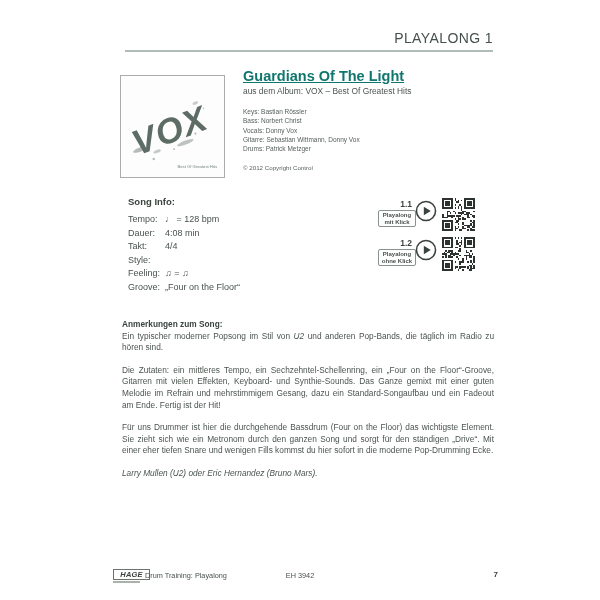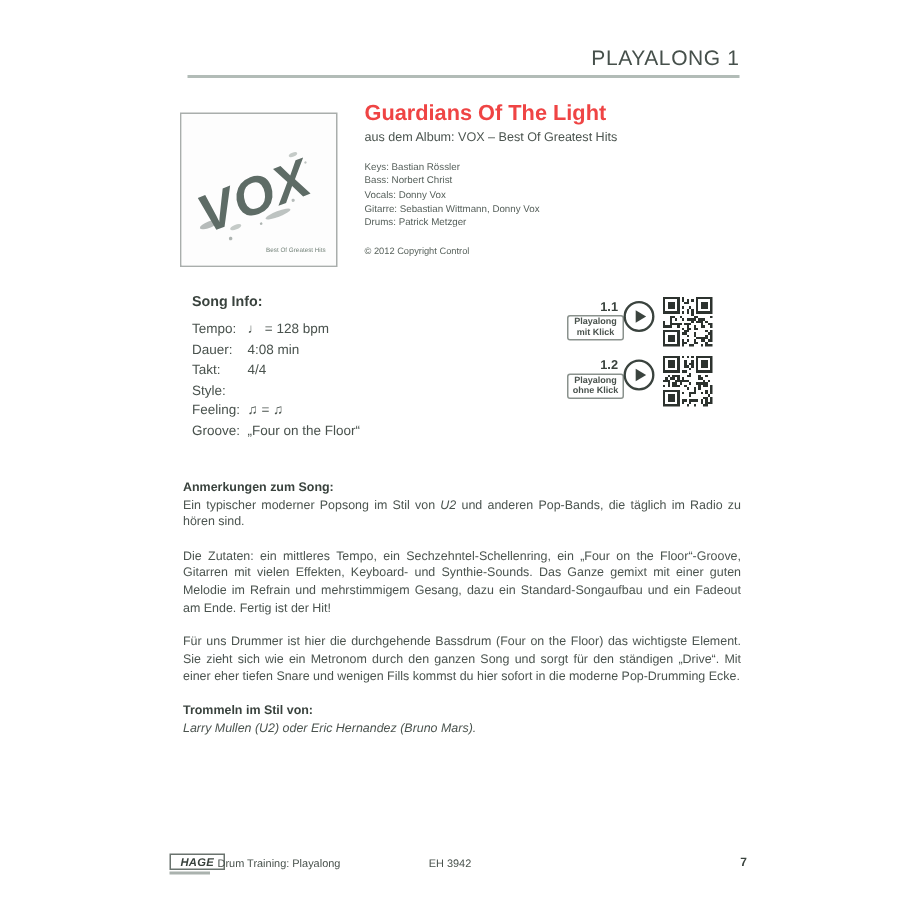--- a/index.html
+++ b/index.html
@@ -11,21 +11,21 @@
        font-size:14px;letter-spacing:.4px;color:#46504b;}
   .header-rule{position:absolute;top:50px;left:125px;width:368px;height:1.5px;background:#b2bcb7;}
 
   
   .cover{position:absolute;left:120px;top:75px;width:105px;height:103px;background:#fdfdfd;
        border:1px solid #a9aeac;box-sizing:border-box;}
   .cover svg{display:block;width:100%;height:100%;}
 
   
   .titleblock{position:absolute;left:243px;top:68px;width:250px;}
-  .song-title{font-size:14.5px;font-weight:bold;color:#ef4444;}
+  .song-title{font-size:14.5px;font-weight:bold;color:#0f766e;text-decoration:underline;}
   .song-subtitle{font-size:8.4px;color:#4b544f;margin-top:2px;}
   .credits{margin-top:11px;font-size:6.5px;line-height:9.3px;color:#555f5a;}
   .copyright{margin-top:11px;font-size:6.2px;color:#5a645e;}
   .writers{margin-top:8px;font-size:8.5px;color:#49524d;}
 
   
   .songinfo{position:absolute;left:128px;top:196px;width:200px;}
   .songinfo-heading{font-size:9.5px;font-weight:bold;color:#39423d;margin-bottom:7px;}
   .si-row{display:flex;height:13.5px;align-items:flex-start;font-size:9px;color:#49524d;}
   .si-label{width:37px;flex:none;}
@@ -378,21 +378,20 @@
           <rect x="17" y="20" width="1" height="1" fill="#2c322e"></rect>
           <rect x="18" y="20" width="1" height="1" fill="#2c322e"></rect>
         </svg></div>
   </div>
 
   <div class="notes">
     <div class="heading">Anmerkungen zum Song:</div>
     <p><span>Ein typischer moderner Popsong im Stil von </span><span class="em">U2</span><span> und anderen Pop-Bands, die täglich im Radio zu hören sind.</span></p>
     <p>Die Zutaten: ein mittleres Tempo, ein Sechzehntel-Schellenring, ein „Four on the Floor“-Groove, Gitarren mit vielen Effekten, Keyboard- und Synthie-Sounds. Das Ganze gemixt mit einer guten Melodie im Refrain und mehrstimmigem Gesang, dazu ein Standard-Songaufbau und ein Fadeout am Ende. Fertig ist der Hit!</p>
     <p>Für uns Drummer ist hier die durchgehende Bassdrum (Four on the Floor) das wichtigste Element. Sie zieht sich wie ein Metronom durch den ganzen Song und sorgt für den ständigen „Drive“. Mit einer eher tiefen Snare und wenigen Fills kommst du hier sofort in die moderne Pop-Drumming Ecke.</p>
-    <div class="heading">Trommeln im Stil von:</div>
     <div class="style-text">Larry Mullen (U2) oder Eric Hernandez (Bruno Mars).</div>
   </div>
 
   <div class="footer-logo">HAGE</div>
   <div class="footer-logo-sub"></div>
   <div class="footer-series">Drum Training: Playalong</div>
   <div class="footer-catalog">EH 3942</div>
   <div class="footer-page">7</div>
 
 </div>

